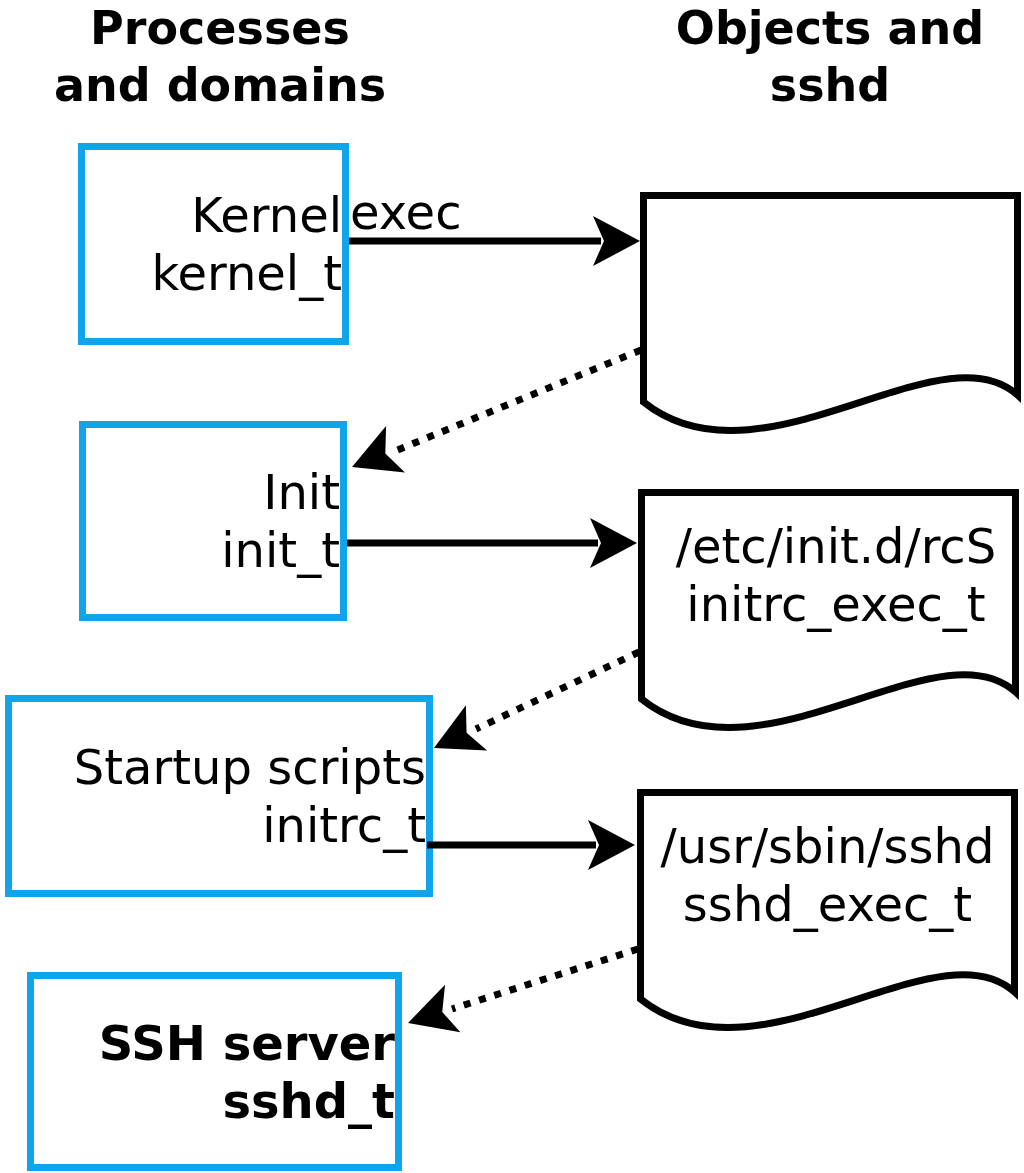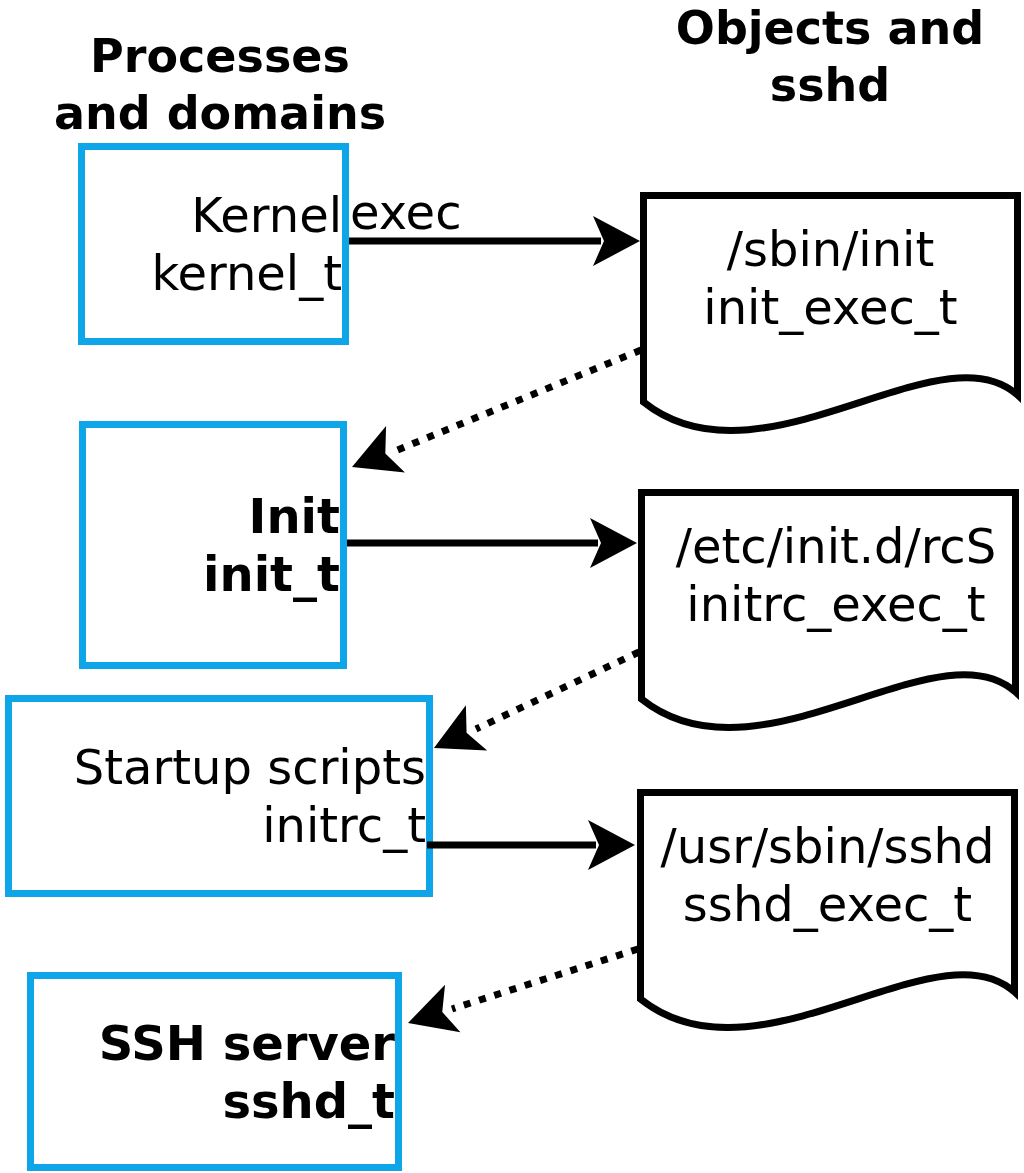--- a/index.html
+++ b/index.html
@@ -79,57 +79,53 @@
     z-index: 5;
     pointer-events: none;
   }
   .textline { white-space: nowrap; }
 </style>
 </head>
 <body>
 
 <div class="canvas">
 
-  <div class="col-header" style="left:10px; top:0px; width:420px;margin-top:28px;">
+  <div class="col-header" style="left:10px; top:0px; width:420px;">
     <div class="hline">Processes</div>
     <div class="hline">and domains</div>
   </div>
   <div class="col-header" style="left:640px; top:0px; width:380px;">
     <div class="hline">Objects and</div>
     <div class="hline">sshd</div>
   </div>
 
   <div class="pbox" style="left:78px; top:143px; width:271px; height:202px;">
     <div class="textline">Kernel</div>
     <div class="textline">kernel_t</div>
   </div>
 
-  <div class="pbox" style="left:79px; top:421px; width:268px; height:248px;font-weight:bold;">
+  <div class="pbox" style="left:79px; top:421px; width:268px; height:200px;">
     <div class="textline">Init</div>
     <div class="textline">init_t</div>
   </div>
 
   <div class="pbox" style="left:5px; top:695px; width:428px; height:202px;">
     <div class="textline">Startup scripts</div>
     <div class="textline">initrc_t</div>
   </div>
 
   <div class="pbox" style="left:27px; top:972px; width:375px; height:199px;font-weight:bold;">
     <div class="textline">SSH server</div>
     <div class="textline">sshd_t</div>
   </div>
 
   <div class="doc" style="left:640px; top:192px;">
     <svg width="381" height="248" viewBox="0 0 381 248">
       <path d="M3.5,3.5 L377.5,3.5 L377.5,203 C 300,133 120,303 3.5,210 Z" fill="#ffffff" stroke="#000000" stroke-width="7" stroke-linejoin="miter"></path>
     </svg>
-    <div class="doc-text">
-      <div class="textline">/sbin/init</div>
-      <div class="textline">init_exec_t</div>
-    </div>
   </div>
 
   <div class="doc" style="left:638px; top:489px;padding-left:15px;">
     <svg width="381" height="248" viewBox="0 0 381 248">
       <path d="M3.5,3.5 L377.5,3.5 L377.5,203 C 300,133 120,303 3.5,210 Z" fill="#ffffff" stroke="#000000" stroke-width="7" stroke-linejoin="miter"></path>
     </svg>
     <div class="doc-text">
       <div class="textline">/etc/init.d/rcS</div>
       <div class="textline">initrc_exec_t</div>
     </div>

